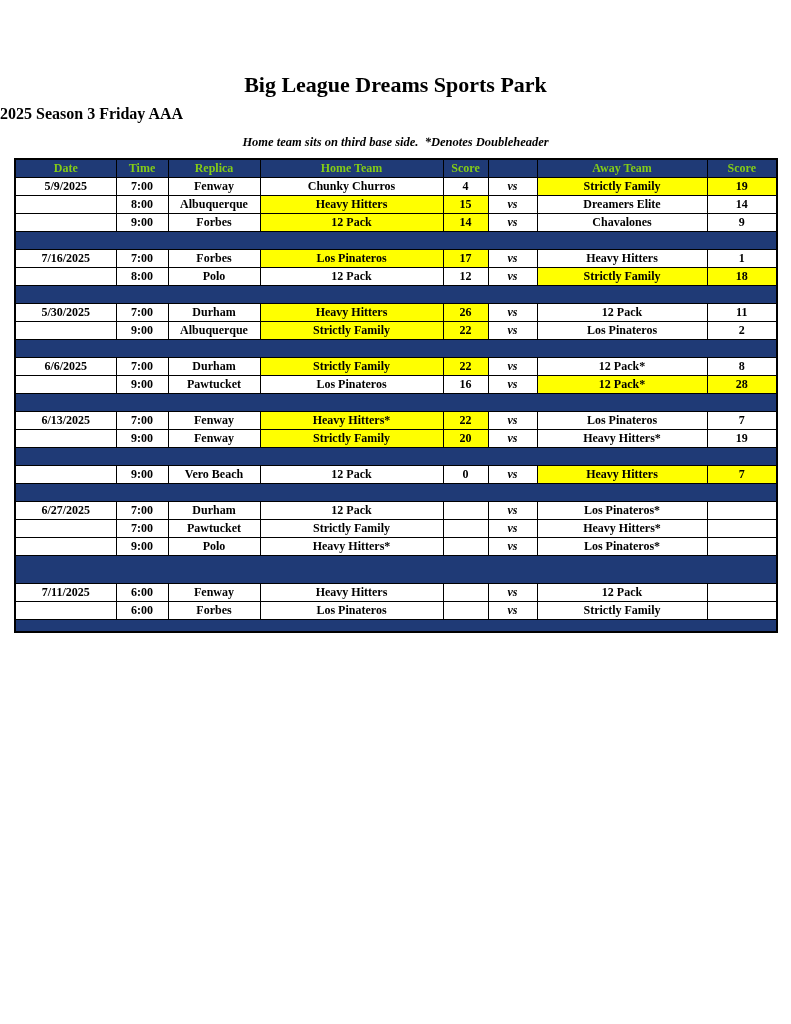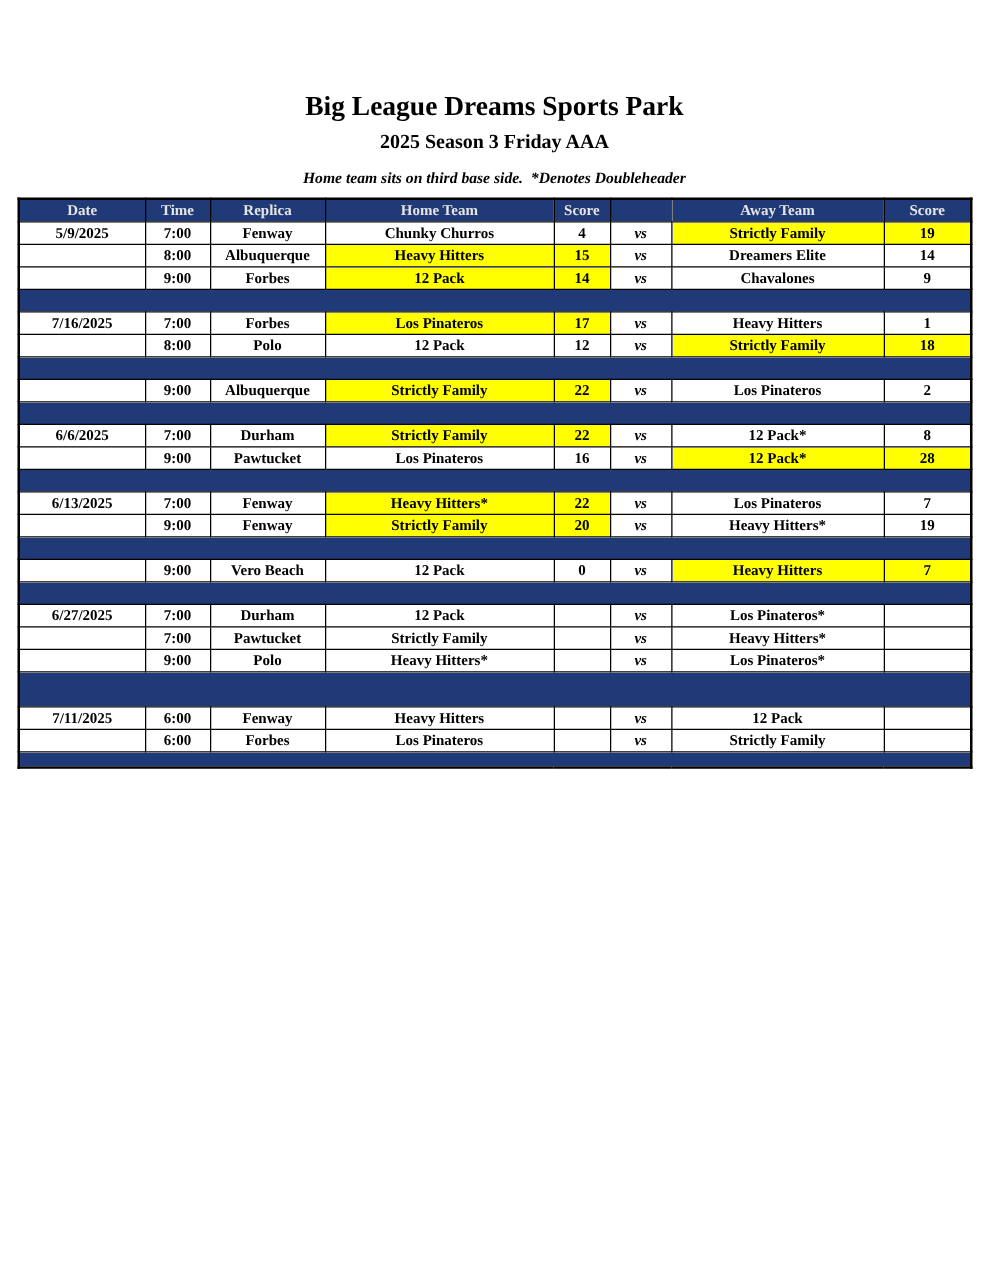--- a/index.html
+++ b/index.html
@@ -13,21 +13,21 @@
     background: #ffffff;
     color: #000;
     font-family: "Liberation Serif", serif;
   }
   .page { width: 791px; height: 928px; background: #fff; overflow: hidden; }
   .title {
     margin: 0; padding-top: 72px;
     text-align: center; font-size: 22px; font-weight: bold; line-height: 26px;
   }
   .subtitle {
-    margin: 6px 0 0; text-align: center;
+    margin: 6px 0 0; 
     font-size: 16px; font-weight: bold; line-height: 20px;
   }
   .note {
     margin-top: 10px; text-align: center;
     font-size: 12.5px; font-weight: bold; font-style: italic; line-height: 16px;
     white-space: pre;
   }
   table.schedule {
     margin: 8px 14px 0;
     width: 762px;
@@ -41,21 +41,21 @@
     height: 18px;
     line-height: 17px;
     font-weight: bold;
     font-size: 12px;
     text-align: center;
     overflow: hidden;
     white-space: nowrap;
   }
   table.schedule thead th {
     background: var(--navy);
-    color: #e5e5e5;
+    color: #84cc16;
     font-size: 12px;
   }
   td.vs { font-style: italic; font-size: 11px; }
   td.win { background: var(--highlight); }
   tr.separator td { background: var(--navy); height: 18px; }
   tr.separator.tall td { height: 28px; }
   tr.separator.final td { height: 12px; }
   .footer {
     margin: 14px 0 0 15px;
     font-size: 12.5px; font-weight: bold;
@@ -144,20 +144,30 @@
           <td>12 Pack</td>
           <td>12</td>
           <td class="vs">vs</td>
           <td class="win">Strictly Family</td>
           <td class="win">18</td>
         </tr>
         <tr class="separator">
           <td colspan="8"></td>
         </tr>
         <tr>
+          <td>5/30/2025</td>
+          <td>7:00</td>
+          <td>Durham</td>
+          <td class="win">Heavy Hitters</td>
+          <td class="win">26</td>
+          <td class="vs">vs</td>
+          <td>12 Pack</td>
+          <td>11</td>
+        </tr>
+        <tr>
           <td></td>
           <td>9:00</td>
           <td>Albuquerque</td>
           <td class="win">Strictly Family</td>
           <td class="win">22</td>
           <td class="vs">vs</td>
           <td>Los Pinateros</td>
           <td>2</td>
         </tr>
         <tr class="separator">

